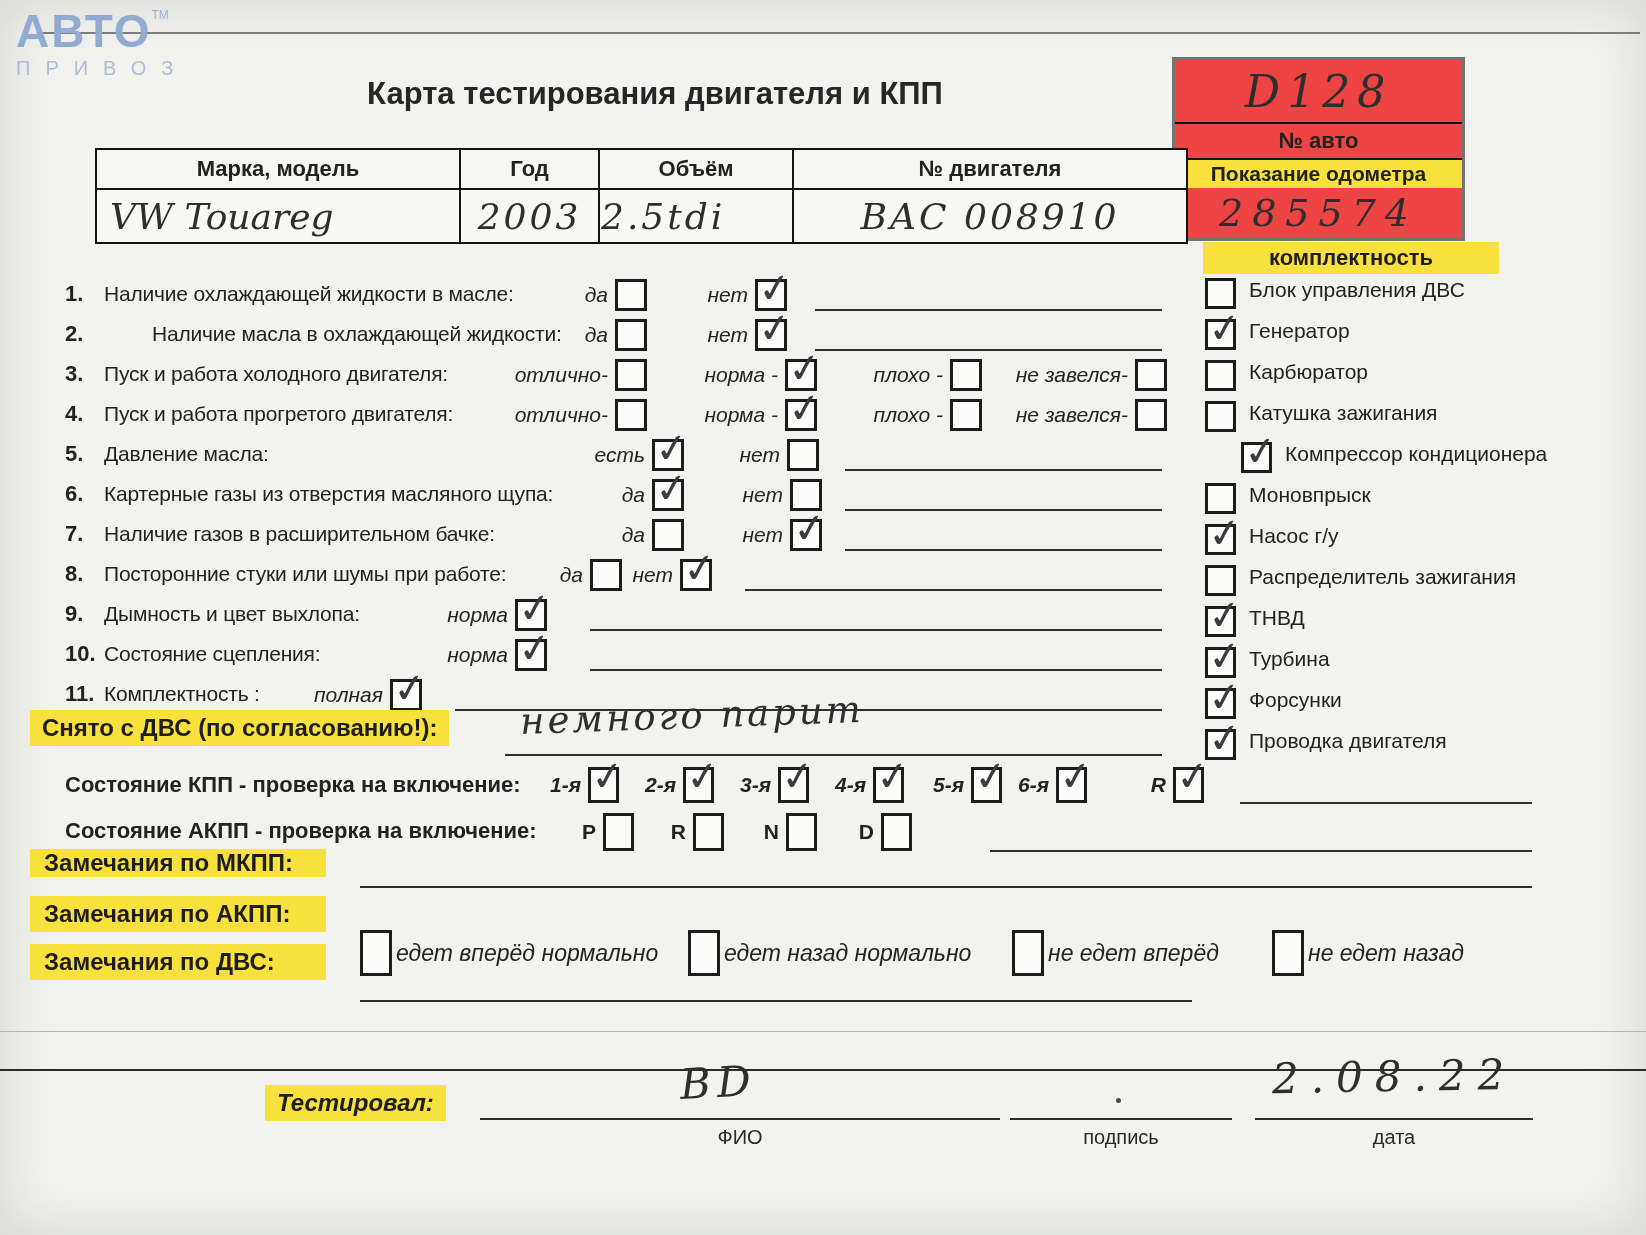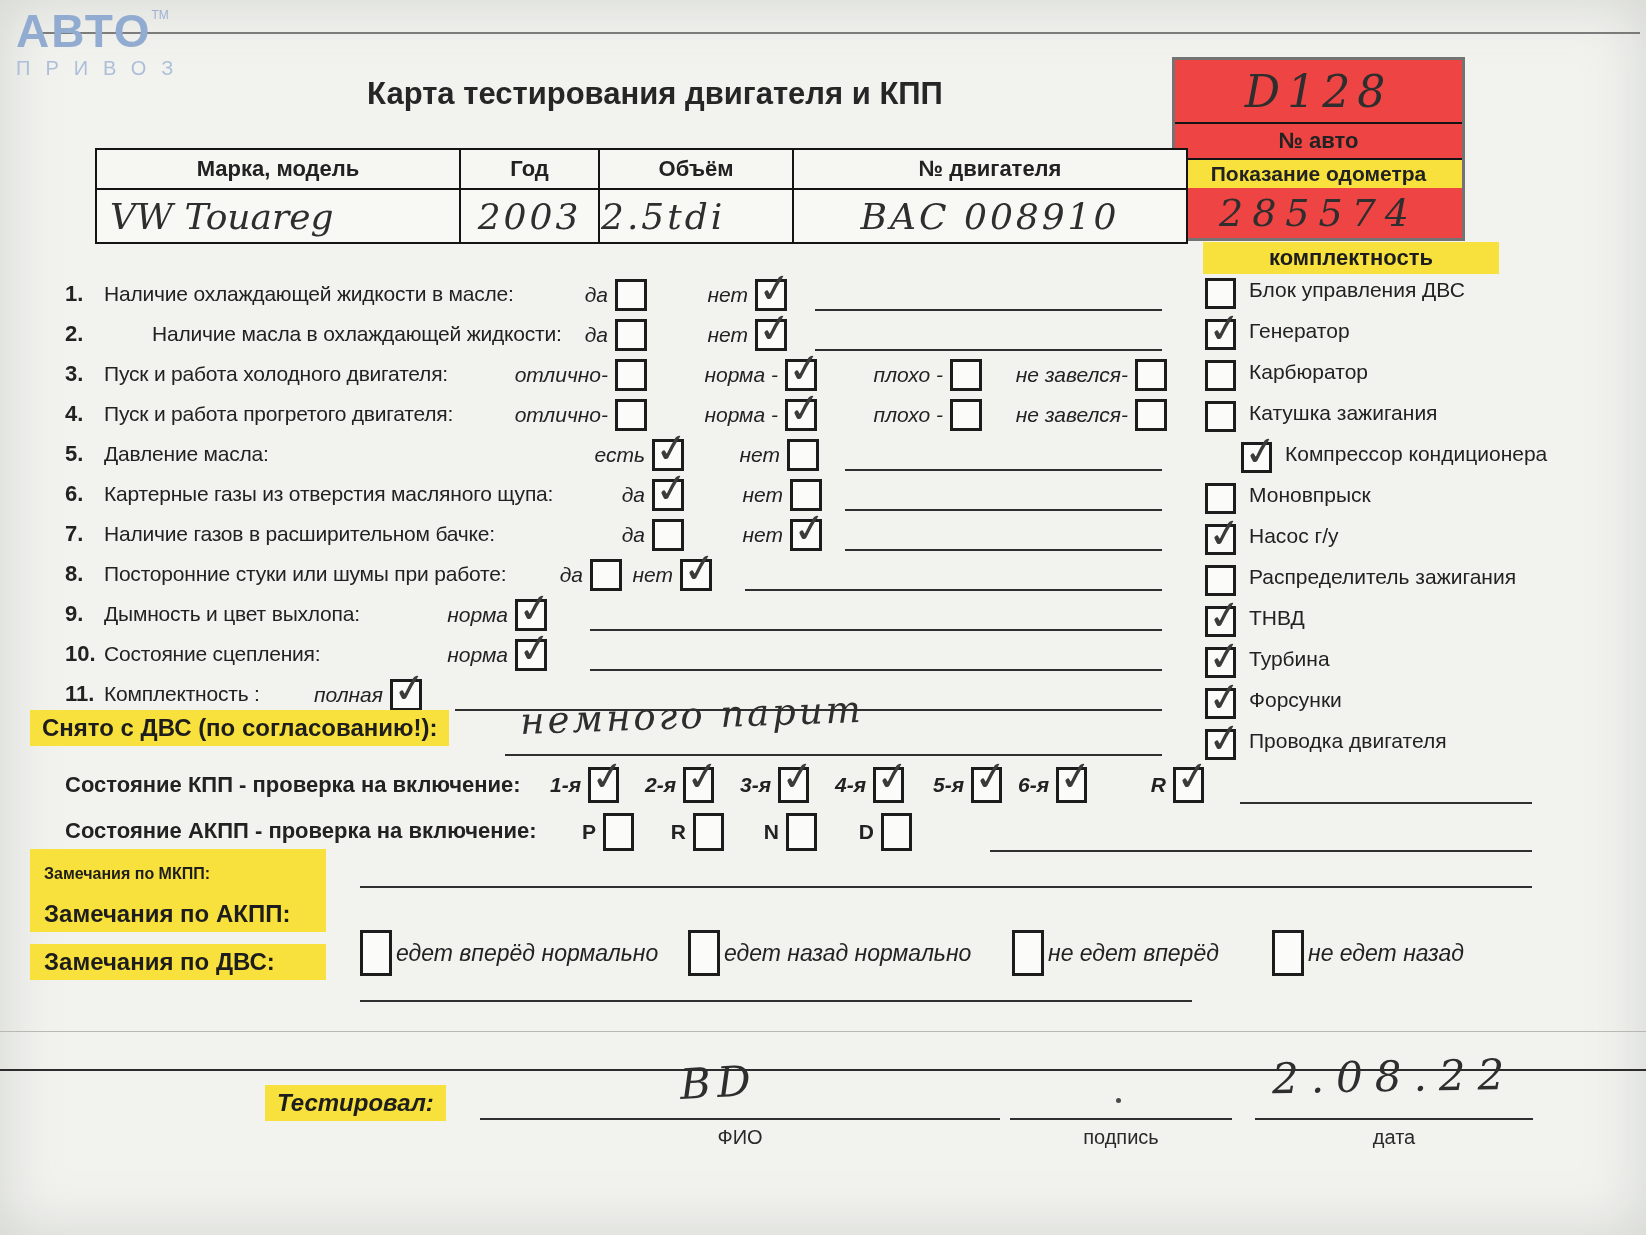--- a/index.html
+++ b/index.html
@@ -367,21 +367,21 @@
         </div><div class="abs opt" style="left: 733px; top: 0px; width: 84px; height: 40px;">
           <span class="gear-label" style="font-style: normal;">N</span>
           <div class="cb" style="width: 31px; height: 38px;"></div>
         </div><div class="abs opt" style="left: 828px; top: 0px; width: 84px; height: 40px;">
           <span class="gear-label" style="font-style: normal;">D</span>
           <div class="cb" style="width: 31px; height: 38px;"></div>
         </div></span>
     <div class="abs line" style="left:990px;top:38px;width:542px;"></div>
   </div>
 
-  <div class="abs hl" style="left:30px;top:849px;font-size:16px;padding:16px 14px;min-width:268px;">Замечания по МКПП:</div>
+  <div class="abs hl" style="left:30px;top:849px;font-size:24px;padding:0 14px;min-width:268px;">Замечания по МКПП:</div>
   <div class="abs line" style="left:360px;top:886px;width:1172px;"></div>
 
   <div class="abs hl" style="left:30px;top:896px;font-size:24px;padding:4px 14px;min-width:268px;">Замечания по АКПП:</div>
   <div id="akpp-options-root">
       <div class="abs" style="left: 360px; top: 928px; height: 50px; display: flex; align-items: center; gap: 4px;">
         <div class="cb" style="width: 32px; height: 46px;"></div>
         <span class="opt-label" style="font-size: 23px;">едет вперёд нормально</span>
       </div>
       <div class="abs" style="left: 688px; top: 928px; height: 50px; display: flex; align-items: center; gap: 4px;">
         <div class="cb" style="width: 32px; height: 46px;"></div>

